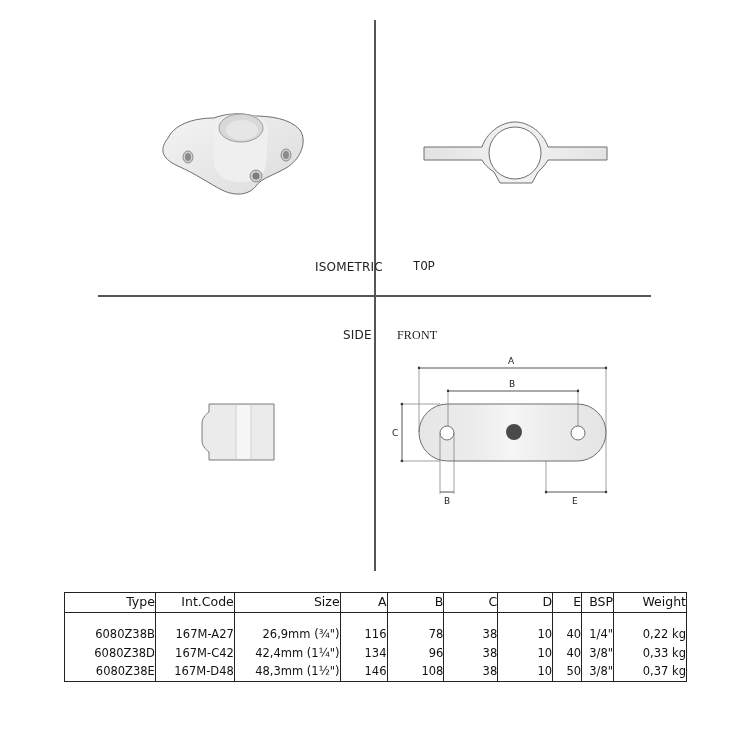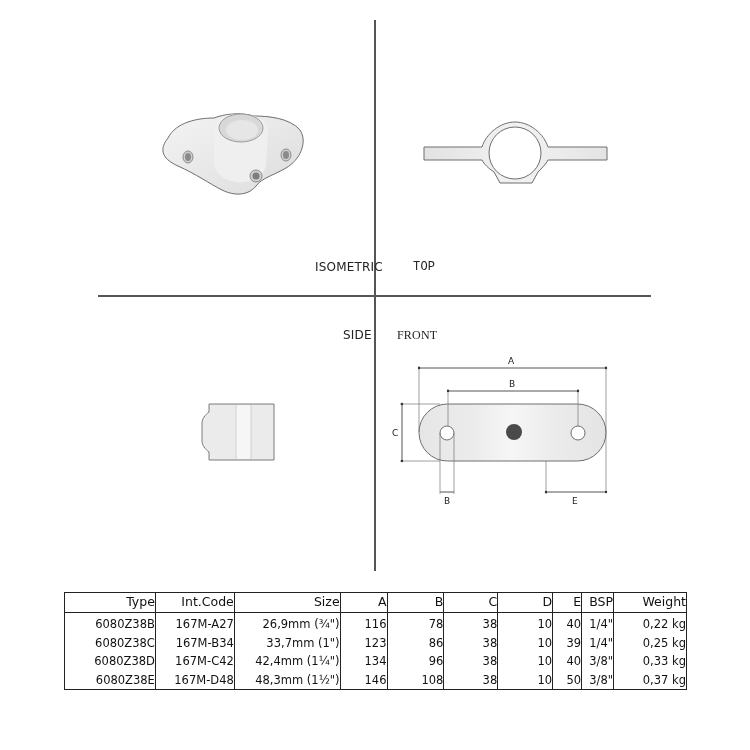--- a/index.html
+++ b/index.html
@@ -9,21 +9,21 @@
   .hline { position: absolute; left: 98px; top: 295px; width: 553px; height: 2px; background: #555; }
   .label { position: absolute; font-size: 12px; letter-spacing: 0.2px; color: #222; }
   svg { position: absolute; overflow: visible; }
   table.spec { position: absolute; left: 64px; top: 592px; width: 623px;
                border-collapse: collapse; font-size: 11.5px; color: #111; }
   table.spec th, table.spec td { border-left: 1px solid #222; border-right: 1px solid #222;
                text-align: right; padding: 0; line-height: 18.5px; font-weight: normal; }
   table.spec thead th { border-top: 1.5px solid #222; border-bottom: 1.5px solid #222; height: 19px; font-size: 12.5px; }
   table.spec tbody td { height: 18.5px; line-height: 18px; }
   table.spec tbody tr:last-child td { border-bottom: 1.5px solid #222; }
-  table.spec tbody tr:first-child td { padding-top: 2px; }
+  table.spec tbody tr:first-child td { padding-top: 12px; }
 </style>
 </head>
 <body>
 
 <div class="vline"></div>
 <div class="hline"></div>
 
 <div class="label" style="left:315px; top:260px;">ISOMETRIC</div>
 <div class="label" style="left:413px; top:260px;font-family:Liberation Mono, monospace;">TOP</div>
 <div class="label" style="left:328px; top:328px;margin-left:15px;">SIDE</div>
@@ -157,32 +157,20 @@
       <td>26,9mm (¾")</td>
       <td>116</td>
       <td>78</td>
       <td>38</td>
       <td>10</td>
       <td>40</td>
       <td>1/4"</td>
       <td>0,22 kg</td>
     </tr>
     <tr>
-      <td>6080Z38C</td>
-      <td>167M-B34</td>
-      <td>33,7mm (1")</td>
-      <td>123</td>
-      <td>86</td>
-      <td>38</td>
-      <td>10</td>
-      <td>39</td>
-      <td>1/4"</td>
-      <td>0,25 kg</td>
-    </tr>
-    <tr>
       <td>6080Z38D</td>
       <td>167M-C42</td>
       <td>42,4mm (1¼")</td>
       <td>134</td>
       <td>96</td>
       <td>38</td>
       <td>10</td>
       <td>40</td>
       <td>3/8"</td>
       <td>0,33 kg</td>

